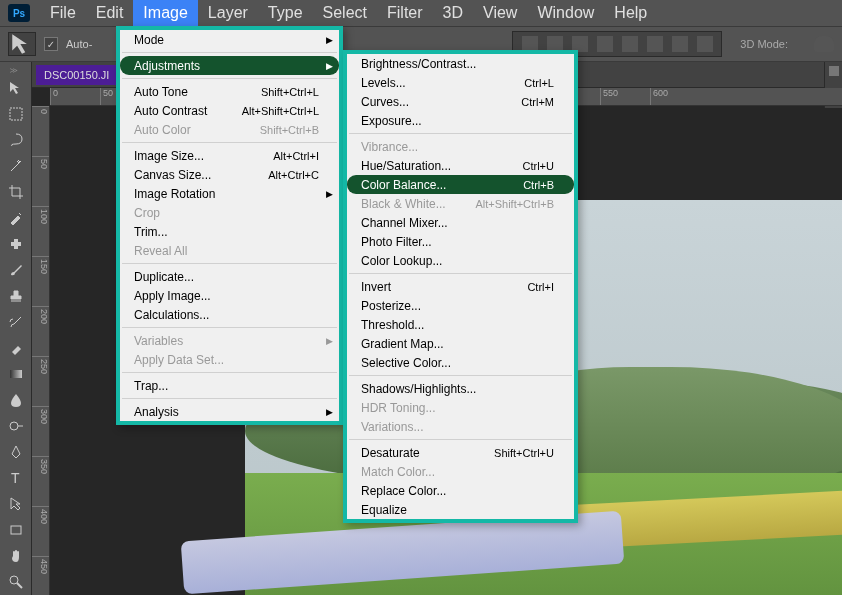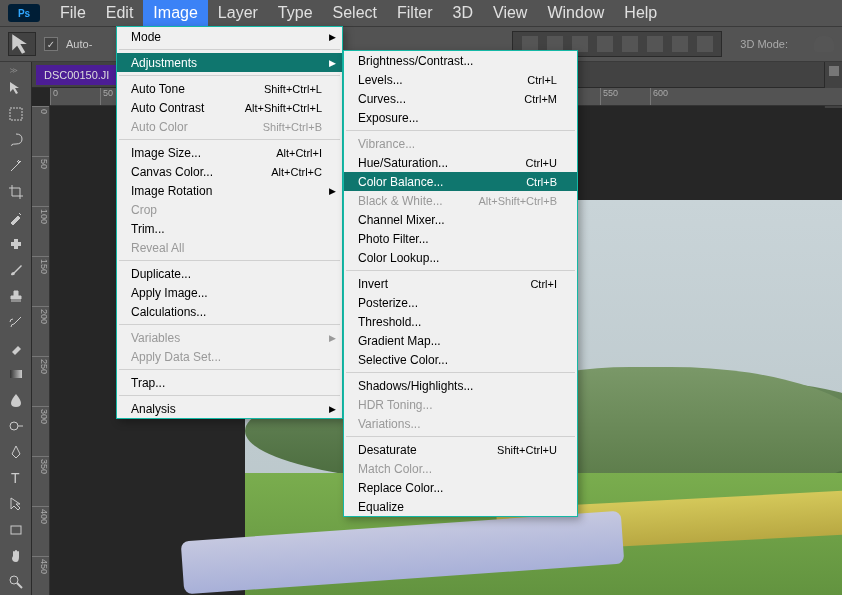--- a/index.html
+++ b/index.html
@@ -1,18 +1,18 @@
 <!DOCTYPE html>
 <html><head>
 <meta charset="utf-8">
 <style>
 * { margin: 0; padding: 0; box-sizing: border-box; font-family: "Segoe UI", Tahoma, sans-serif; }
 body { background: #535353; width: 842px; height: 595px; overflow: hidden; position: relative; }
 .menubar { background: #535353; height: 26px; display: flex; align-items: center; padding-left: 8px; gap: 2px; }
-.ps-logo { width: 32px; height: 18px; background: linear-gradient(135deg, #001e36, #001e36); border-radius: 3px; display: flex; align-items: center; justify-content: center; color: #31a8ff; font-size: 10px; font-weight: bold; margin-right: 8px; }
+.ps-logo { width: 22px; height: 18px; background: linear-gradient(135deg, #001e36, #001e36); border-radius: 3px; display: flex; align-items: center; justify-content: center; color: #31a8ff; font-size: 10px; font-weight: bold; margin-right: 8px; }
 .menu-item { color: #e0e0e0; font-size: 16px; padding: 4px 10px; cursor: pointer; }
 .menu-item.active { background: #3b82f6; color: #fff; }
 .options-bar { background: #535353; height: 36px; display: flex; align-items: center; padding-left: 8px; gap: 8px; border-top: 1px solid #3a3a3a; border-bottom: 1px solid #3a3a3a; }
 .tool-indicator { width: 28px; height: 24px; background: #424242; border: 1px solid #2a2a2a; display: flex; align-items: center; justify-content: center; }
 .checkbox { width: 14px; height: 14px; background: #424242; border: 1px solid #777; display: inline-flex; align-items: center; justify-content: center; color: #ccc; font-size: 10px; }
 .opt-label { color: #ccc; font-size: 11px; }
 .align-group { width: 210px; height: 26px; background: #424242; border: 1px solid #2a2a2a; margin-left: auto; display:flex; align-items:center; justify-content:space-around; padding:0 4px;}
 .align-ic { width:16px; height:16px; background:#555; }
 .three-d { color: #aaa; font-size: 11px; margin-left: 10px; margin-right: 18px; }
 .cloud-ic { width:20px;height:16px;background:#555;border-radius:8px 8px 3px 3px;margin-right:8px;}
@@ -28,25 +28,25 @@
 .ruler-h .tick { width:50px; font-size:9px; color:#aaa; border-left:1px solid #777; padding-left:2px; flex-shrink:0;}
 .ruler-v .tick { height:50px; font-size:9px; color:#aaa; border-top:1px solid #777; padding-top:2px; writing-mode:vertical-rl; flex-shrink:0;}
 .canvas-content { position: absolute; top: 44px; left: 18px; right: 0; bottom: 0; overflow: hidden; }
 .photo { position: absolute; left: 195px; top: 94px; width: 630px; height: 440px; }
 .sky { position:absolute; inset:0; background: linear-gradient(#c9d4d8 0%, #b5c2c6 100%); }
 .trees { position:absolute; top:40%; left:0; right:0; height:25%; background: linear-gradient(#6b8a5d, #4a6b3d); border-radius: 50% 40% 30% 50% / 60% 40% 30% 60%;}
 .trees2 { position:absolute; top:38%; left:35%; right:0; height:28%; background: linear-gradient(#7a9868, #5a7a48); border-radius: 40% 50% 40% 30% / 50% 60% 40% 30%;}
 .lawn { position:absolute; top:62%; left:0; right:0; bottom:0; background: linear-gradient(#7aad4e 0%, #5a8a3a 100%);}
 .flower-bed { position:absolute; top:74%; left:-10%; width:70%; height:12%; background: linear-gradient(#c5c8e0, #a8b0d8); transform: rotate(-4deg); border-radius: 8px;}
 .flower-bed2 { position:absolute; top:68%; left:40%; width:60%; height:10%; background: linear-gradient(#d4c85a, #b8a842); transform: rotate(-3deg); border-radius: 8px;}
-.dropdown { position: absolute; background: #f0f0f0; border: 1px solid #14b8a6; box-shadow: 3px 3px 8px rgba(0,0,0,0.3); font-size: 12px; color: #000; }
+.dropdown { position: absolute; background: #f0f0f0; border: 4px solid #14b8a6; box-shadow: 3px 3px 8px rgba(0,0,0,0.3); font-size: 12px; color: #000; }
 .dd1 { top: 26px; left: 116px; width: 227px; }
 .dd2 { top: 50px; left: 343px; width: 235px; }
 .dd-row { display: flex; align-items: center; padding: 3px 20px 3px 14px; cursor: default; position: relative; height: 19px; }
-.dd-row.hl { background: #0f766e; color: #fff; }
+.dd-row.hl { background: #14532d; color: #fff; border-radius: 9px; }
 .dd-row.disabled { color: #999; text-align: center; }
 .dd-row .shortcut { margin-left: auto; font-size: 11px; }
 .dd-row .arrow { position: absolute; right: 6px; font-size: 9px; }
 .dd-sep { height: 1px; background: #d0d0d0; margin: 3px 2px; }
 .panel-strip { position:absolute; right:0; top:0; width:18px; height:46px; background:#424242; border-left:1px solid #2a2a2a; display:flex; flex-direction:column; align-items:center; padding-top:4px; gap:6px;}
 .panel-strip div { width:10px;height:10px;background:#777;}
 </style>
 </head>
 <body>
 
@@ -274,21 +274,21 @@
     <div class="dd-row disabled">
       <span>Auto Color</span>
       <span class="shortcut">Shift+Ctrl+B</span>
     </div>
     <div class="dd-sep"></div>
     <div class="dd-row">
       <span>Image Size...</span>
       <span class="shortcut">Alt+Ctrl+I</span>
     </div>
     <div class="dd-row">
-      <span>Canvas Color...</span>
+      <span>Canvas Size...</span>
       <span class="shortcut">Alt+Ctrl+C</span>
     </div>
     <div class="dd-row">
       <span>Image Rotation</span>
       <span class="arrow">▶</span>
     </div>
     <div class="dd-row disabled">
       <span>Crop</span>
     </div>
     <div class="dd-row">

